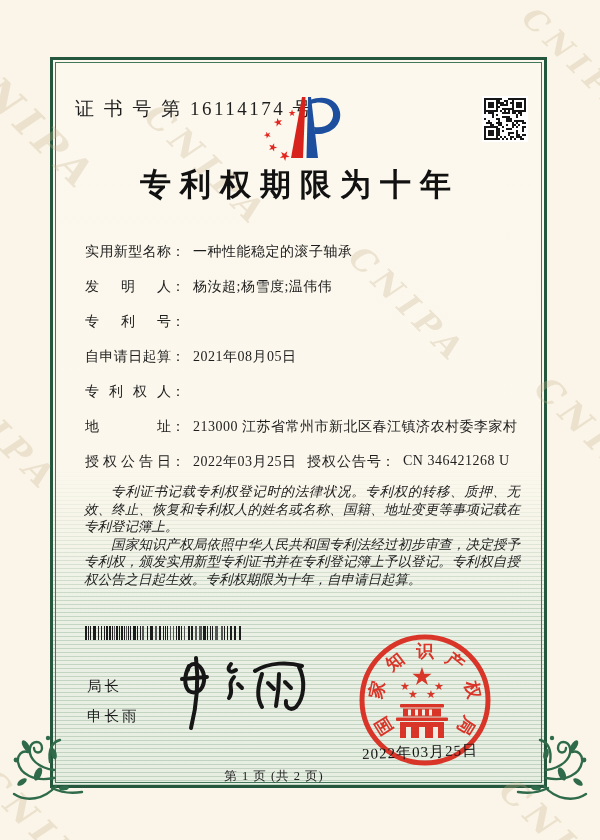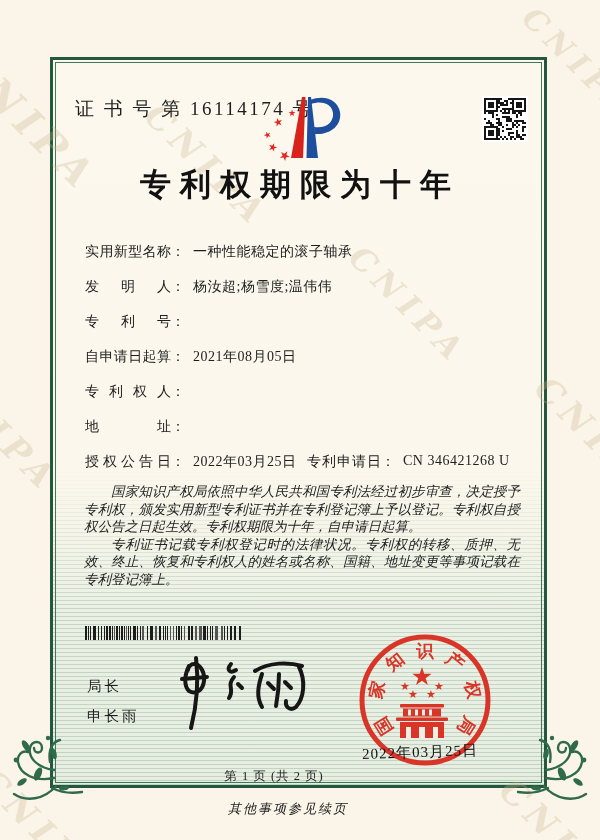--- a/index.html
+++ b/index.html
@@ -382,36 +382,37 @@
         <span class="col">：</span>
         <span class="val">2021年08月05日</span>
       </div>
       <div class="frow" style="top: 142px;">
         <span class="lbl">专利权人</span>
         <span class="col">：</span>
       </div>
       <div class="frow" style="top: 177px;">
         <span class="lbl">地址</span>
         <span class="col">：</span>
+        <span class="val">213000 江苏省常州市新北区春江镇济农村委李家村</span>
       </div>
       <div class="frow" style="top: 212px;">
         <span class="lbl">授权公告日</span>
         <span class="col">：</span>
         <span class="val">2022年03月25日</span>
         <span class="pair2">
-          <span class="lbl" style="width: 74px;">专利申请日</span>
+          <span class="lbl" style="width: 74px;">授权公告号</span>
           <span class="col">：</span>
           <span class="val">CN 346421268 U</span>
         </span>
       </div>
     </div>
 
   <div class="paras" id="paras">
+      <p>专利证书记载专利权登记时的法律状况。专利权的转移、质押、无效、终止、恢复和专利权人的姓名或名称、国籍、地址变更等事项记载在专利登记簿上。</p>
       <p>国家知识产权局依照中华人民共和国专利法经过初步审查，决定授予专利权，颁发实用新型专利证书并在专利登记簿上予以登记。专利权自授权公告之日起生效。专利权期限为十年，自申请日起算。</p>
-      <p>专利证书记载专利权登记时的法律状况。专利权的转移、质押、无效、终止、恢复和专利权人的姓名或名称、国籍、地址变更等事项记载在专利登记簿上。</p>
     </div>
 
   <div class="barcode" id="barcode">
       <div style="left: 0px; width: 2px; background: rgb(28, 28, 28);"></div>
       <div style="left: 3px; width: 1px; background: rgb(28, 28, 28);"></div>
       <div style="left: 5px; width: 1px; background: rgb(28, 28, 28);"></div>
       <div style="left: 8px; width: 3px; background: rgb(28, 28, 28);"></div>
       <div style="left: 13px; width: 1px; background: rgb(28, 28, 28);"></div>
       <div style="left: 16px; width: 1px; background: rgb(28, 28, 28);"></div>
       <div style="left: 19px; width: 1px; background: rgb(28, 28, 28);"></div>
@@ -511,14 +512,13 @@
       <rect x="76" y="83.5" width="3" height="6"></rect>
       <rect x="53" y="101" width="5" height="11"></rect>
       <rect x="66" y="101" width="6" height="11"></rect>
       <rect x="80" y="101" width="5" height="11"></rect>
     </g>
   </svg>
 
   <div class="seal-date">2022年03月25日</div>
 
   <div class="pageno">第 1 页 (共 2 页)</div>
-  <div class="footer-note">其他事项参见续页</div>
 </div>
 
 </body></html>

